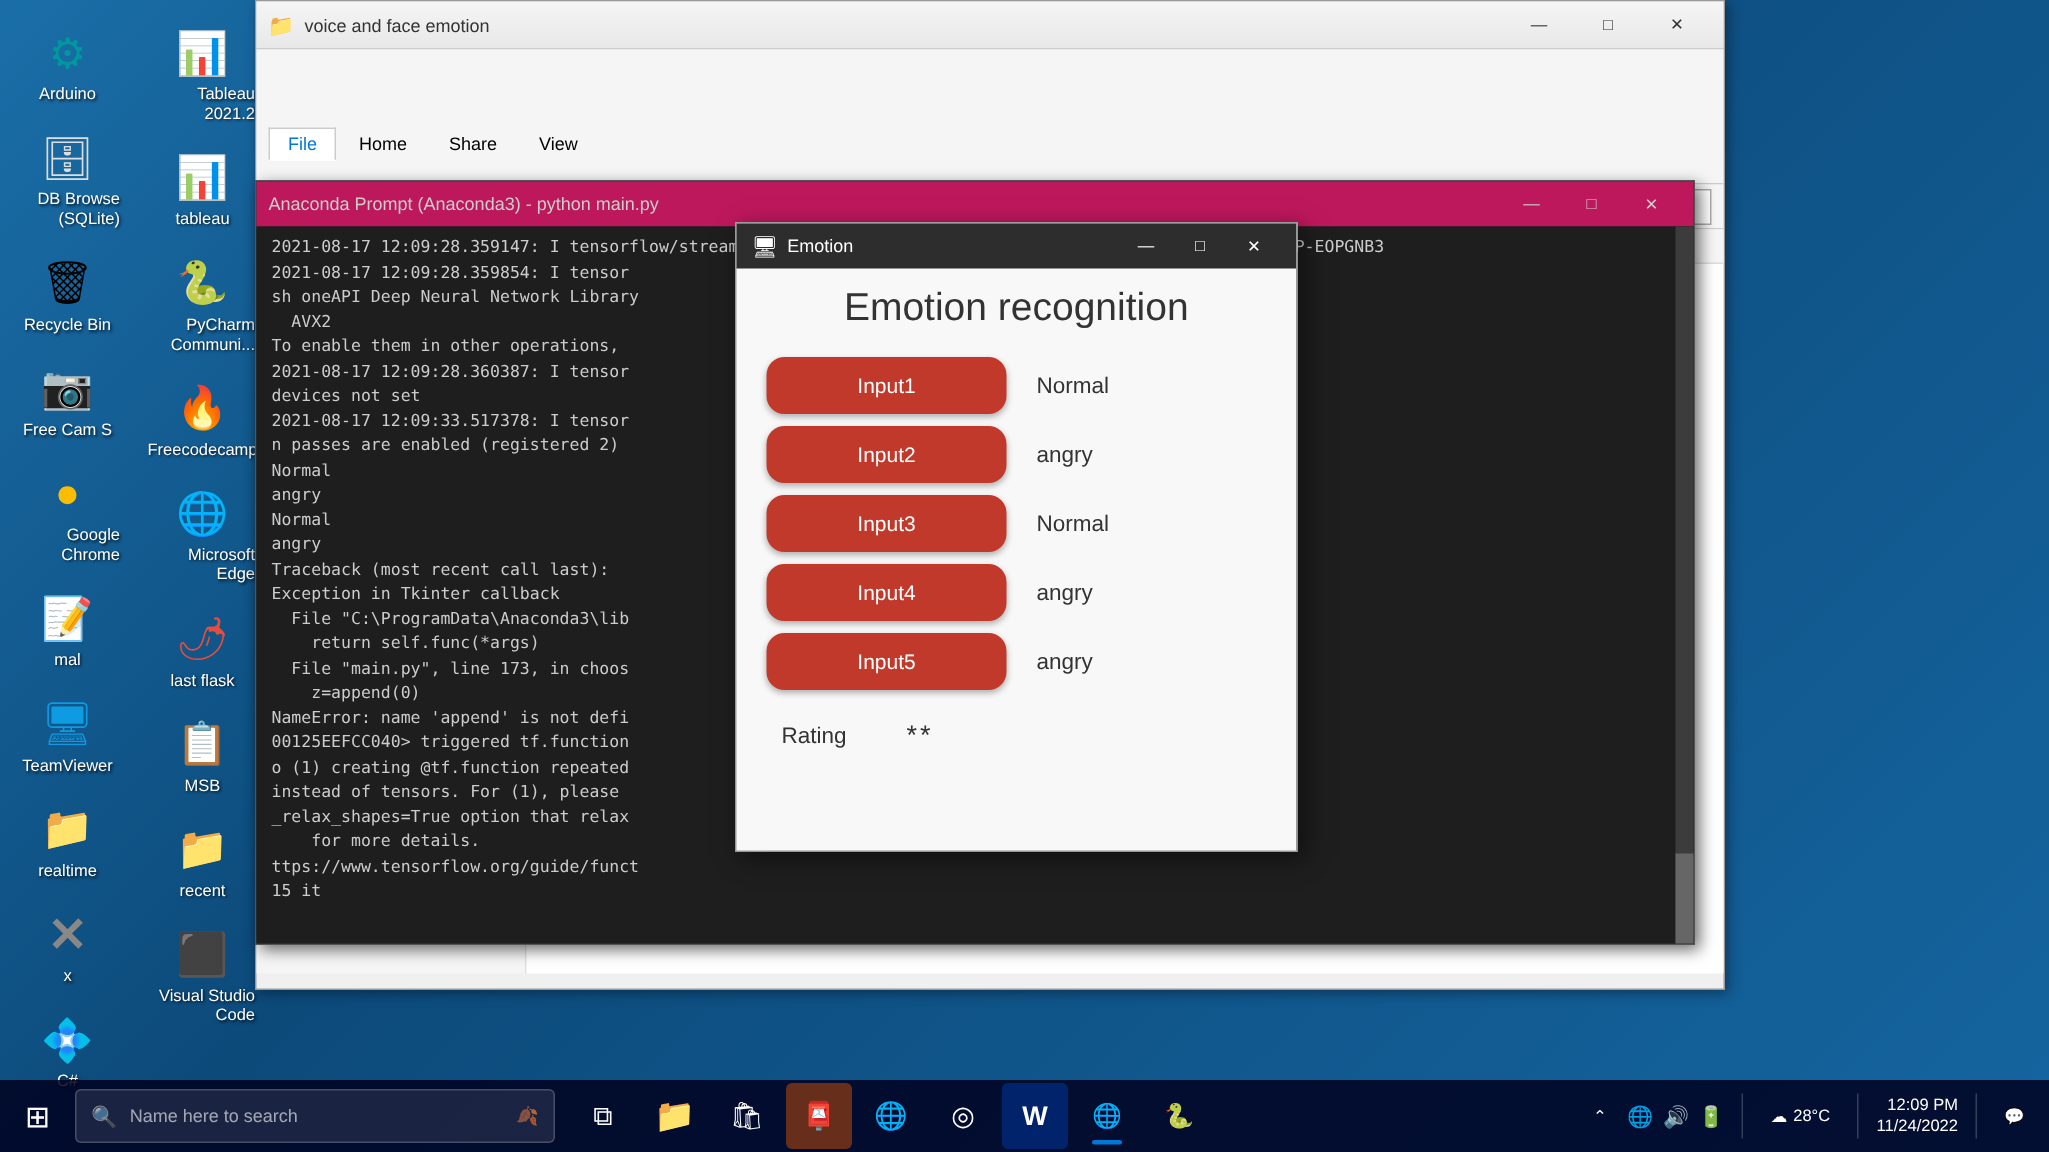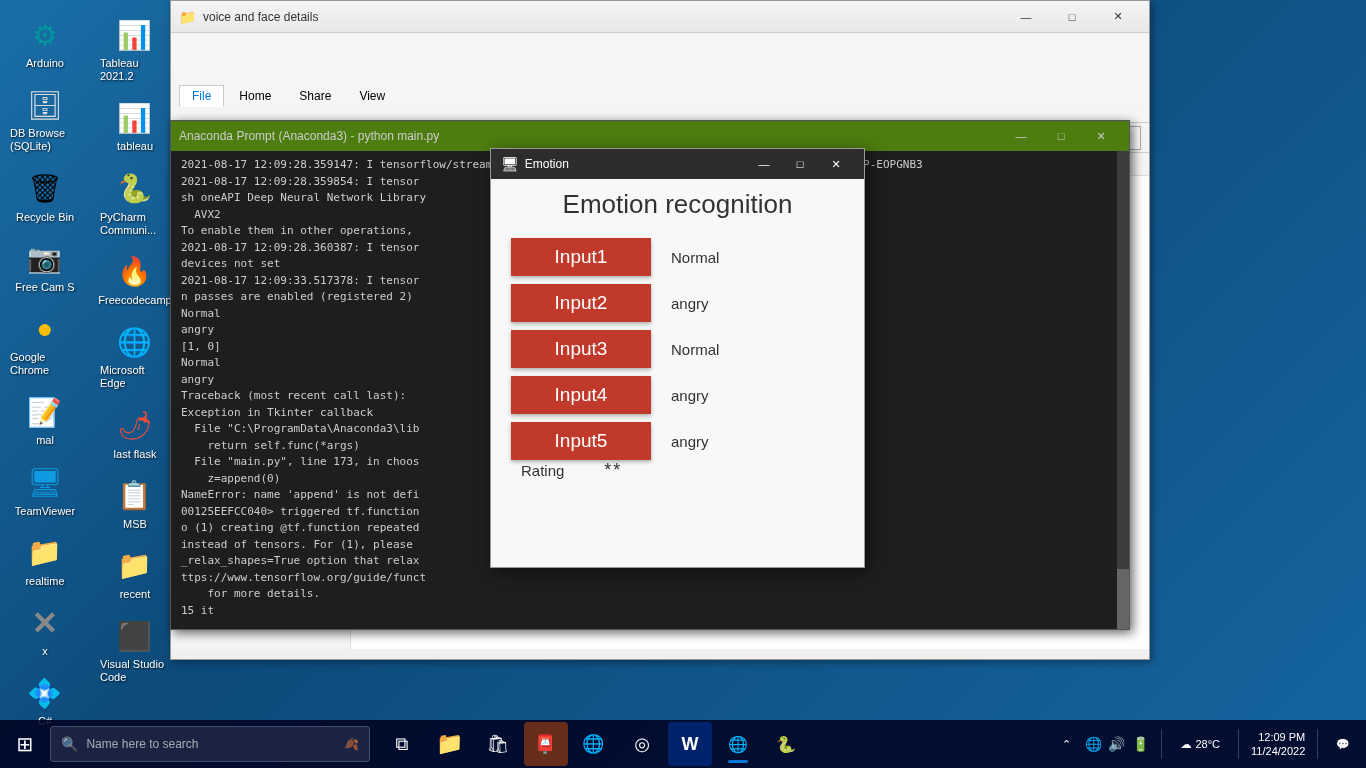--- a/index.html
+++ b/index.html
@@ -45,21 +45,21 @@
       width: 40px;
       height: 40px;
       display: flex;
       align-items: center;
       justify-content: center;
       font-size: 28px;
     }
     .desktop-icon .icon-label {
       color: white;
       font-size: 11px;
-      text-align: left;
+      text-align: right;
       text-shadow: 1px 1px 2px rgba(0,0,0,0.8);
       line-height: 1.2;
       margin-top: 2px;
     }
 
     
     .file-explorer {
       position: absolute;
       top: 0;
       left: 170px;
@@ -202,21 +202,21 @@
       top: 120px;
       left: 170px;
       width: 960px;
       height: 510px;
       background: #1e1e1e;
       border: 1px solid #555;
       box-shadow: 3px 3px 10px rgba(0,0,0,0.6);
     }
     .anaconda-titlebar {
       height: 30px;
-      background: #4d7c0f;
+      background: #be185d;
       display: flex;
       align-items: center;
       padding: 0 8px;
       color: #ccc;
       font-size: 12px;
     }
     .anaconda-titlebar .at-title { flex: 1; }
     .anaconda-titlebar .at-controls { display: flex; gap: 0; }
     .at-btn {
       width: 40px;
@@ -306,42 +306,42 @@
       display: flex;
       flex-direction: column;
       gap: 8px;
     }
     .emotion-row {
       display: flex;
       align-items: center;
       gap: 20px;
     }
     .emotion-btn {
-      width: 140px;
+      width: 160px;
       height: 38px;
       background: #c0392b;
       color: white;
       border: none;
-      border-radius: 0;
-      font-size: 19px;
+      border-radius: 12px;
+      font-size: 14px;
       cursor: pointer;
       font-weight: 500;
       box-shadow: 0 2px 4px rgba(0,0,0,0.3);
     }
     .emotion-result {
       font-size: 15px;
       color: #333;
       font-weight: 400;
       min-width: 80px;
     }
     .emotion-rating-row {
       display: flex;
       align-items: center;
       width: 100%;
-      margin-top: 0;
+      margin-top: 20px;
       padding: 0 10px;
       gap: 40px;
     }
     .rating-label {
       font-size: 15px;
       color: #333;
     }
     .rating-stars {
       font-size: 18px;
       color: #333;
@@ -537,21 +537,21 @@
     </div>
     <div class="desktop-icon">
       <div class="icon-img" style="color:#007acc;">⬛</div>
       <div class="icon-label">Visual Studio Code</div>
     </div>
   </div>
 
   <div class="file-explorer">
     <div class="window-titlebar">
       <span class="title-icon">📁</span>
-      <span class="window-title">voice and face details</span>
+      <span class="window-title">voice and face emotion</span>
       <div class="window-controls">
         <div class="win-btn">—</div>
         <div class="win-btn">□</div>
         <div class="win-btn close">✕</div>
       </div>
     </div>
 
     <div class="fe-ribbon">
       <div class="fe-ribbon-tabs">
         <div class="fe-ribbon-tab active">File</div>
@@ -603,36 +603,35 @@
       <p>2021-08-17 12:09:28.359854: I tensor&nbsp;&nbsp;&nbsp;&nbsp;&nbsp;&nbsp;&nbsp;&nbsp;&nbsp;&nbsp;&nbsp;&nbsp;&nbsp;&nbsp;&nbsp;&nbsp;&nbsp;&nbsp;&nbsp;&nbsp;&nbsp;&nbsp;&nbsp;&nbsp;&nbsp;&nbsp;&nbsp;&nbsp;&nbsp;&nbsp;&nbsp;TensorFlow binary is optimized with</p>
       <p>sh oneAPI Deep Neural Network Library&nbsp;&nbsp;&nbsp;&nbsp;&nbsp;&nbsp;&nbsp;&nbsp;&nbsp;&nbsp;&nbsp;&nbsp;&nbsp;&nbsp;&nbsp;&nbsp;&nbsp;&nbsp;&nbsp;&nbsp;&nbsp;&nbsp;&nbsp;&nbsp;&nbsp;&nbsp;performance-critical operations:</p>
       <p>&nbsp;&nbsp;AVX2</p>
       <p>To enable them in other operations,&nbsp;&nbsp;&nbsp;&nbsp;&nbsp;&nbsp;&nbsp;&nbsp;&nbsp;&nbsp;&nbsp;&nbsp;&nbsp;&nbsp;&nbsp;&nbsp;&nbsp;&nbsp;&nbsp;&nbsp;&nbsp;&nbsp;&nbsp;&nbsp;&nbsp;&nbsp;&nbsp;&nbsp;&nbsp;&nbsp;lags.</p>
       <p>2021-08-17 12:09:28.360387: I tensor&nbsp;&nbsp;&nbsp;&nbsp;&nbsp;&nbsp;&nbsp;&nbsp;&nbsp;&nbsp;&nbsp;&nbsp;&nbsp;&nbsp;&nbsp;&nbsp;&nbsp;&nbsp;&nbsp;&nbsp;&nbsp;&nbsp;&nbsp;&nbsp;&nbsp;&nbsp;&nbsp;&nbsp;ng XLA devices, tf_xla_enable_xla_</p>
       <p>devices not set</p>
       <p>2021-08-17 12:09:33.517378: I tensor&nbsp;&nbsp;&nbsp;&nbsp;&nbsp;&nbsp;&nbsp;&nbsp;&nbsp;&nbsp;&nbsp;&nbsp;&nbsp;&nbsp;&nbsp;&nbsp;&nbsp;&nbsp;&nbsp;&nbsp;&nbsp;&nbsp;&nbsp;&nbsp;&nbsp;&nbsp;&nbsp;&nbsp;:116] None of the MLIR optimizatio</p>
       <p>n passes are enabled (registered 2)</p>
       <p>Normal</p>
       <p>angry</p>
-      <p>[1, 0]</p>
       <p>Normal</p>
       <p>angry</p>
       <p>Traceback (most recent call last):</p>
       <p>Exception in Tkinter callback</p>
       <p>&nbsp;&nbsp;File "C:\ProgramData\Anaconda3\lib</p>
       <p>&nbsp;&nbsp;&nbsp;&nbsp;return self.func(*args)</p>
       <p>&nbsp;&nbsp;File "main.py", line 173, in choos</p>
       <p>&nbsp;&nbsp;&nbsp;&nbsp;z=append(0)</p>
       <p>NameError: name 'append' is not defi</p>
       <p>00125EEFCC040&gt; triggered tf.function</p>
       <p>o (1) creating @tf.function repeated</p>
       <p>instead of tensors. For (1), please</p>
       <p>_relax_shapes=True option that relax</p>
+      <p>&nbsp;&nbsp;&nbsp;&nbsp;for  more details.</p>
       <p>ttps://www.tensorflow.org/guide/funct</p>
-      <p>&nbsp;&nbsp;&nbsp;&nbsp;for  more details.</p>
       <p>15 it</p>
 
     </div>
     <div class="anaconda-scrollbar">
       <div class="anaconda-scroll-thumb"></div>
     </div>
   </div>
 
   <div class="emotion-dialog">
     <div class="emotion-titlebar">

